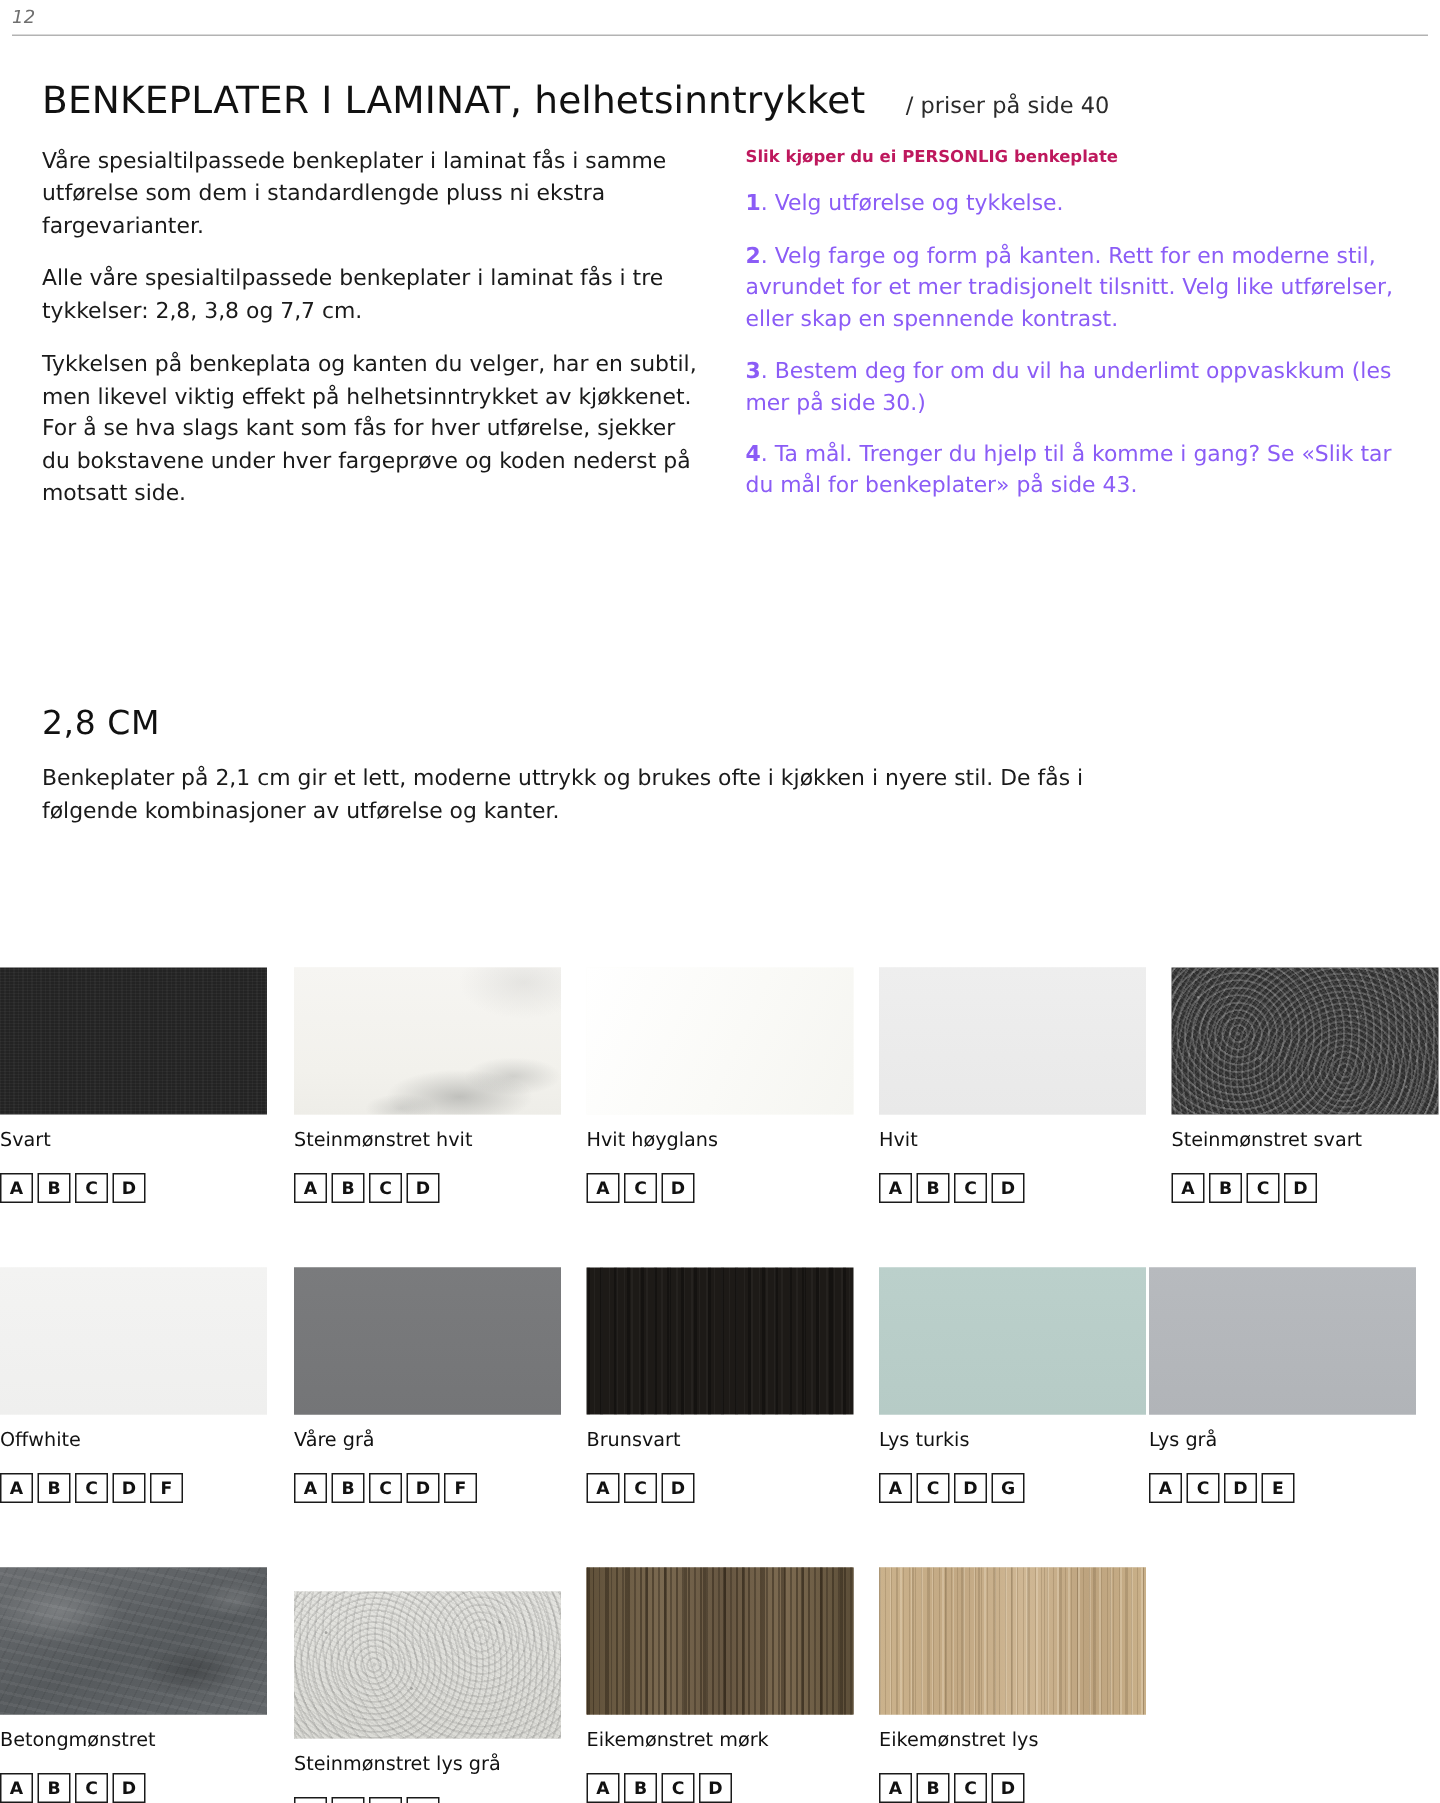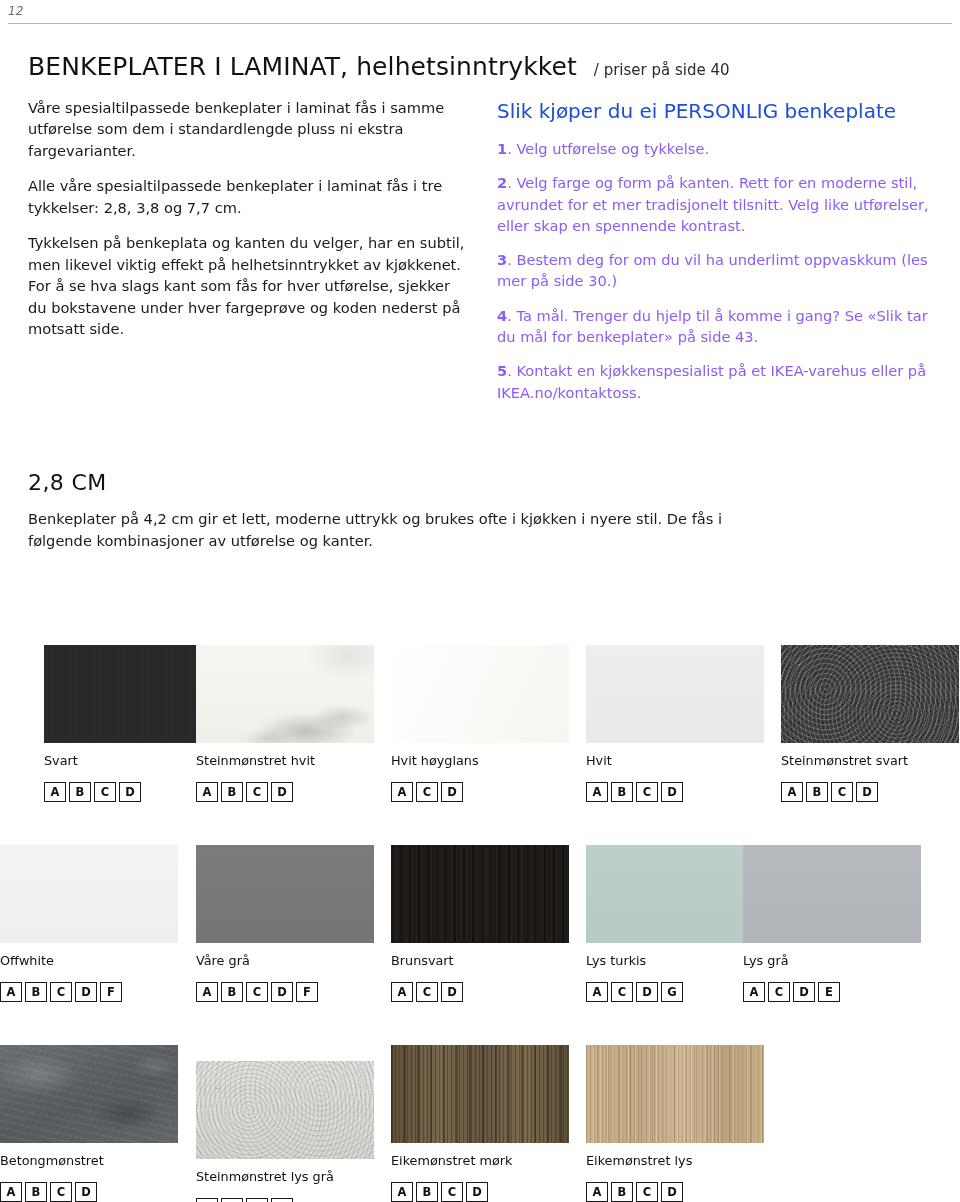--- a/index.html
+++ b/index.html
@@ -48,21 +48,21 @@
   .title-main {
     font-size: 25px;
     font-weight: 400;
     color: #111111;
     letter-spacing: 0.1px;
   }
   .title-sub {
     font-size: 15px;
     font-weight: 400;
     color: #2b2b2b;
-    margin-left: 17px;
+    margin-left: 27px;
   }
 
   
   .col-left {
     position: absolute;
     left: 28px;
     top: 97px;
     width: 440px;
   }
   .col-right {
@@ -72,24 +72,24 @@
     width: 440px;
   }
   .col-left p {
     margin: 0 0 14px 0;
     font-size: 14.6px;
     line-height: 1.47;
     color: #1a1a1a;
   }
   .col-right h2 {
     margin: 0 0 13px 0;
-    font-size: 20px;
-    font-weight: 400;
+    font-size: 11px;
+    font-weight: 700;
     line-height: 1.4;
-    color: #1d4ed8;
+    color: #be185d;
   }
   .col-right p {
     margin: 0 0 13px 0;
     font-size: 14.6px;
     line-height: 1.46;
     color: #8b5cf6;
   }
   .col-right p b {
     font-weight: 700;
   }
@@ -275,29 +275,28 @@
   <p>Alle våre spesialtilpassede benkeplater i laminat fås i tre tykkelser: 2,8, 3,8 og 7,7 cm.</p>
   <p>Tykkelsen på benkeplata og kanten du velger, har en subtil, men likevel viktig effekt på helhetsinntrykket av kjøkkenet. For å se hva slags kant som fås for hver utførelse, sjekker du bokstavene under hver fargeprøve og koden nederst på motsatt side.</p>
 </div>
 
 <div class="col-right">
   <h2>Slik kjøper du ei PERSONLIG benkeplate</h2>
   <p><b>1</b><span>. Velg utførelse og tykkelse.</span></p>
   <p><b>2</b><span>. Velg farge og form på kanten. Rett for en moderne stil, avrundet for et mer tradisjonelt tilsnitt. Velg like utførelser, eller skap en spennende kontrast.</span></p>
   <p><b>3</b><span>. Bestem deg for om du vil ha underlimt oppvaskkum (les mer på side 30.)</span></p>
   <p><b>4</b><span>. Ta mål. Trenger du hjelp til å komme i gang? Se «Slik tar du mål for benkeplater» på side 43.</span></p>
-  <p><b>5</b><span>. Kontakt en kjøkkenspesialist på et IKEA-varehus eller på IKEA.no/kontaktoss.</span></p>
 </div>
 
 <div class="section-head">2,8 CM</div>
-<div class="section-desc">Benkeplater på 4,2 cm gir et lett, moderne uttrykk og brukes ofte i kjøkken i nyere stil. De fås i følgende kombinasjoner av utførelse og kanter.</div>
+<div class="section-desc">Benkeplater på 2,1 cm gir et lett, moderne uttrykk og brukes ofte i kjøkken i nyere stil. De fås i følgende kombinasjoner av utførelse og kanter.</div>
 
 <div class="grid">
     <div class="swatch-row">
-      <div class="swatch-cell" style="left: 0px; margin-left: 44px;">
+      <div class="swatch-cell" style="left: 0px;">
         <div class="swatch-img tex-svart" title="Svart"></div>
         <div class="swatch-label">Svart</div>
         <div class="code-list">
           <div class="code-box">A</div>
           <div class="code-box">B</div>
           <div class="code-box">C</div>
           <div class="code-box">D</div>
         </div>
       </div>
       <div class="swatch-cell" style="left: 196px;">
@@ -375,21 +374,21 @@
       <div class="swatch-cell" style="left: 586px;">
         <div class="swatch-img tex-lysturkis" title="Lys turkis"></div>
         <div class="swatch-label">Lys turkis</div>
         <div class="code-list">
           <div class="code-box">A</div>
           <div class="code-box">C</div>
           <div class="code-box">D</div>
           <div class="code-box">G</div>
         </div>
       </div>
-      <div class="swatch-cell" style="left: 743px;">
+      <div class="swatch-cell" style="left: 766px;">
         <div class="swatch-img tex-lysgra" title="Lys grå"></div>
         <div class="swatch-label">Lys grå</div>
         <div class="code-list">
           <div class="code-box">A</div>
           <div class="code-box">C</div>
           <div class="code-box">D</div>
           <div class="code-box">E</div>
         </div>
       </div>
     </div>

